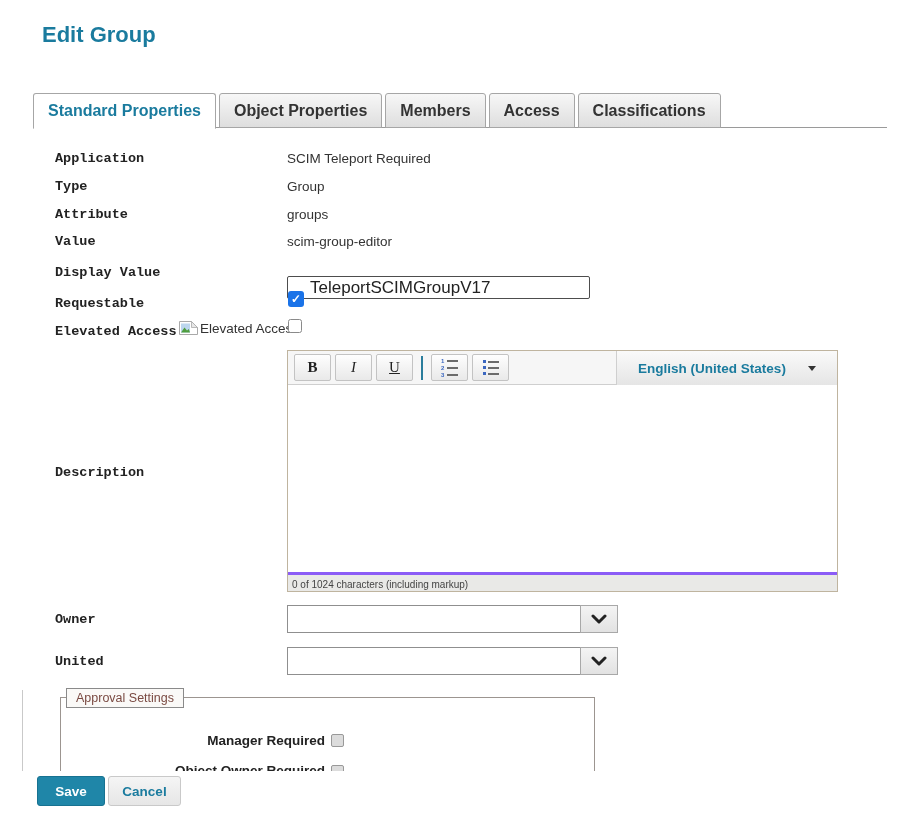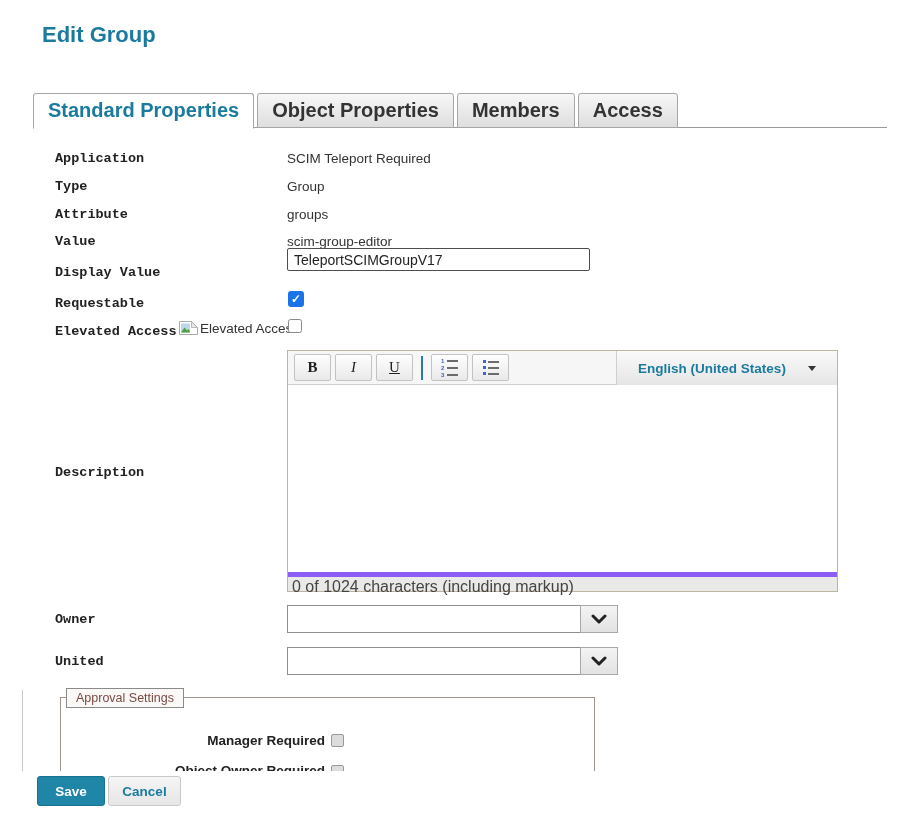--- a/index.html
+++ b/index.html
@@ -7,30 +7,30 @@
   body { font-family:"Liberation Sans", sans-serif; }
   #screen { position:relative; width:887px; height:819px; background:#fff; overflow:hidden; }
 
   
   .page-title { position:absolute; left:42px; top:22px; font-size:22px; font-weight:bold; color:#1a7b9e; }
 
   
   .tabbar { position:absolute; left:0; top:93px; width:915px; height:35px; }
   .tabbar .baseline { position:absolute; left:33px; right:0; bottom:0; height:1px; background:#9a9a9a; z-index:1; }
   .tabs { position:absolute; left:33px; top:0; display:flex; gap:3px; z-index:2; }
-  .tab { height:35px; line-height:33px; padding:0 14px; font-size:20px; font-weight:bold; color:#333;
+  .tab { height:35px; line-height:33px; padding:0 14px; font-size:16px; font-weight:bold; color:#333;
          background:linear-gradient(#f7f7f7,#dedede); border:1px solid #a6a6a6; border-radius:3px 3px 0 0; cursor:pointer; }
   .tab.active { background:#fff; color:#1a7b9e; height:36px; border-bottom:1px solid #fff; }
 
   
   .flabel { position:absolute; left:55px; font-size:13.5px; font-weight:bold; color:#222;font-family:Liberation Mono, monospace; }
   .fvalue { position:absolute; left:287px; font-size:13.5px; color:#333; }
 
-  .text-input { position:absolute; left:287px; top:248px; width:303px; height:23px; border:1px solid #4d4d4d;
-                border-radius:2px; font-family:"Liberation Sans",sans-serif; font-size:14px; padding:0 6px; color:#222; }
+  .text-input { position:absolute; left:287px; top:276px; width:303px; height:23px; border:1px solid #4d4d4d;
+                border-radius:2px; font-family:"Liberation Sans",sans-serif; font-size:17px; padding:0 22px; color:#222; }
 
   .cb { position:absolute; cursor:pointer; }
   .cb-checked { width:16px; height:16px; background:#1a73e8; border-radius:3px; color:#fff; font-size:12px;
                 font-weight:bold; text-align:center; line-height:16px; }
   .cb-empty { width:14px; height:14px; background:#fff; border:1.5px solid #8a8a8a; border-radius:2.5px; }
   .cb-gray { width:13px; height:13px; background:#dcdcdc; border:1px solid #999; border-radius:2px; }
 
   .alt-wrap { position:absolute; left:178px; top:320px; display:flex; align-items:center; gap:1px; }
   .alt-text { font-size:13.5px; color:#333; }
 
@@ -47,21 +47,21 @@
   .list-icon { display:flex; flex-direction:column; gap:3px; }
   .list-icon .row { display:flex; align-items:center; gap:2px; }
   .list-icon .num { font-size:6px; line-height:4px; color:#3b67c0; font-weight:bold; width:4px; }
   .list-icon .sq { width:3px; height:3px; background:#3b67c0; }
   .list-icon .bar { width:11px; height:2px; background:#6b6b6b; }
   .lang-btn { position:absolute; right:0; top:0; width:221px; height:34px; background:linear-gradient(#fafafa,#e5e5e5);
               border-left:1px solid #cfcfcf; display:flex; align-items:center; justify-content:center; gap:22px; cursor:pointer; }
   .lang-btn span { font-size:13.5px; font-weight:bold; color:#1a7b9e; }
   .caret-down { width:0; height:0; border-left:4px solid transparent; border-right:4px solid transparent; border-top:5px solid #333; }
   .edit-area { height:187px; background:#fff; }
-  .char-bar { height:19px; background:#e9e9e7; border-top:5px solid #8b5cf6; font-size:16px; color:#444;
+  .char-bar { height:19px; background:#e9e9e7; border-top:3px solid #8b5cf6; font-size:10px; color:#444;
               line-height:19px; padding-left:4px; }
 
   
   .combo { position:absolute; left:287px; width:331px; height:28px; }
   .combo input { position:absolute; left:0; top:0; width:294px; height:28px; border:1px solid #8f8f8f;
                  font-family:"Liberation Sans",sans-serif; font-size:13.5px; padding:0 5px; }
   .combo .drop { position:absolute; right:0; top:0; width:38px; height:28px; background:linear-gradient(#f4f4f4,#e2e2e2);
                  border:1px solid #a8a8a8; display:flex; align-items:center; justify-content:center; cursor:pointer; }
 
   
@@ -87,20 +87,21 @@
 
   <div class="page-title">Edit Group</div>
 
   <div class="tabbar">
     <div class="baseline"></div>
     <div class="tabs">
       <div class="tab active">Standard Properties</div>
       <div class="tab">Object Properties</div>
       <div class="tab">Members</div>
       <div class="tab">Access</div>
+      <div class="tab">Classifications</div>
     </div>
   </div>
 
   <div class="flabel" style="top:151px">Application</div>
   <div class="fvalue" style="top:151px">SCIM Teleport Required</div>
 
   <div class="flabel" style="top:179px">Type</div>
   <div class="fvalue" style="top:179px">Group</div>
 
   <div class="flabel" style="top:207px">Attribute</div>

